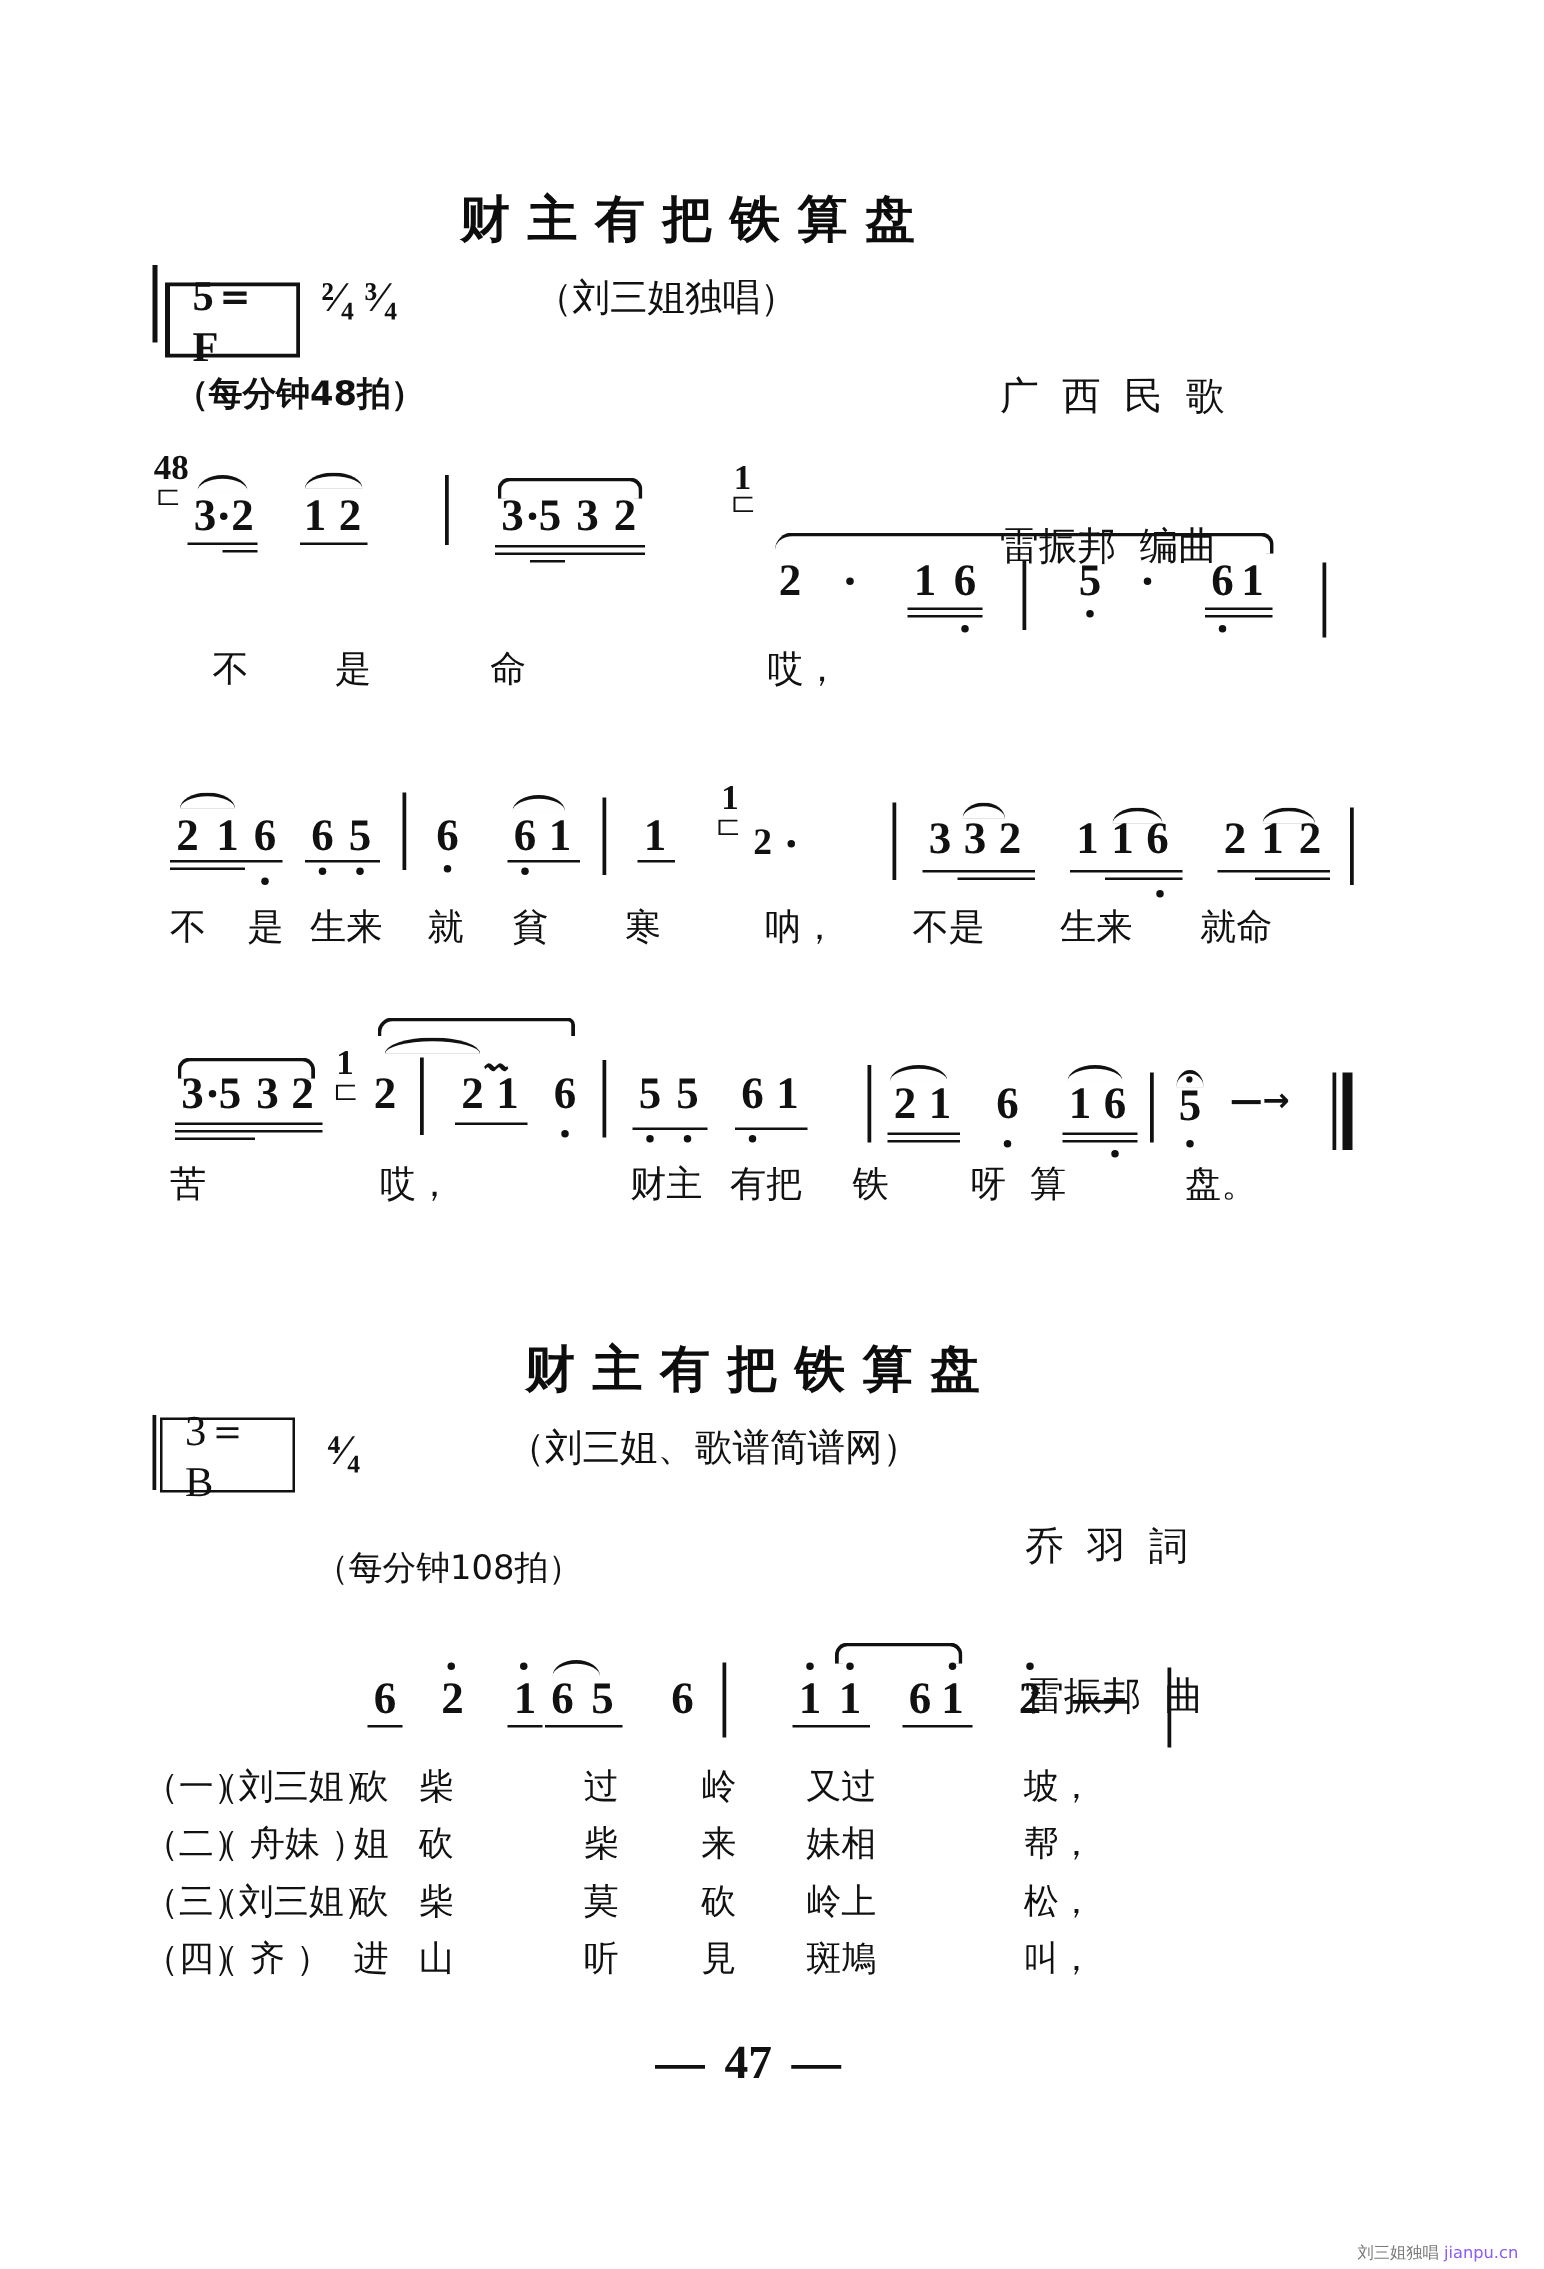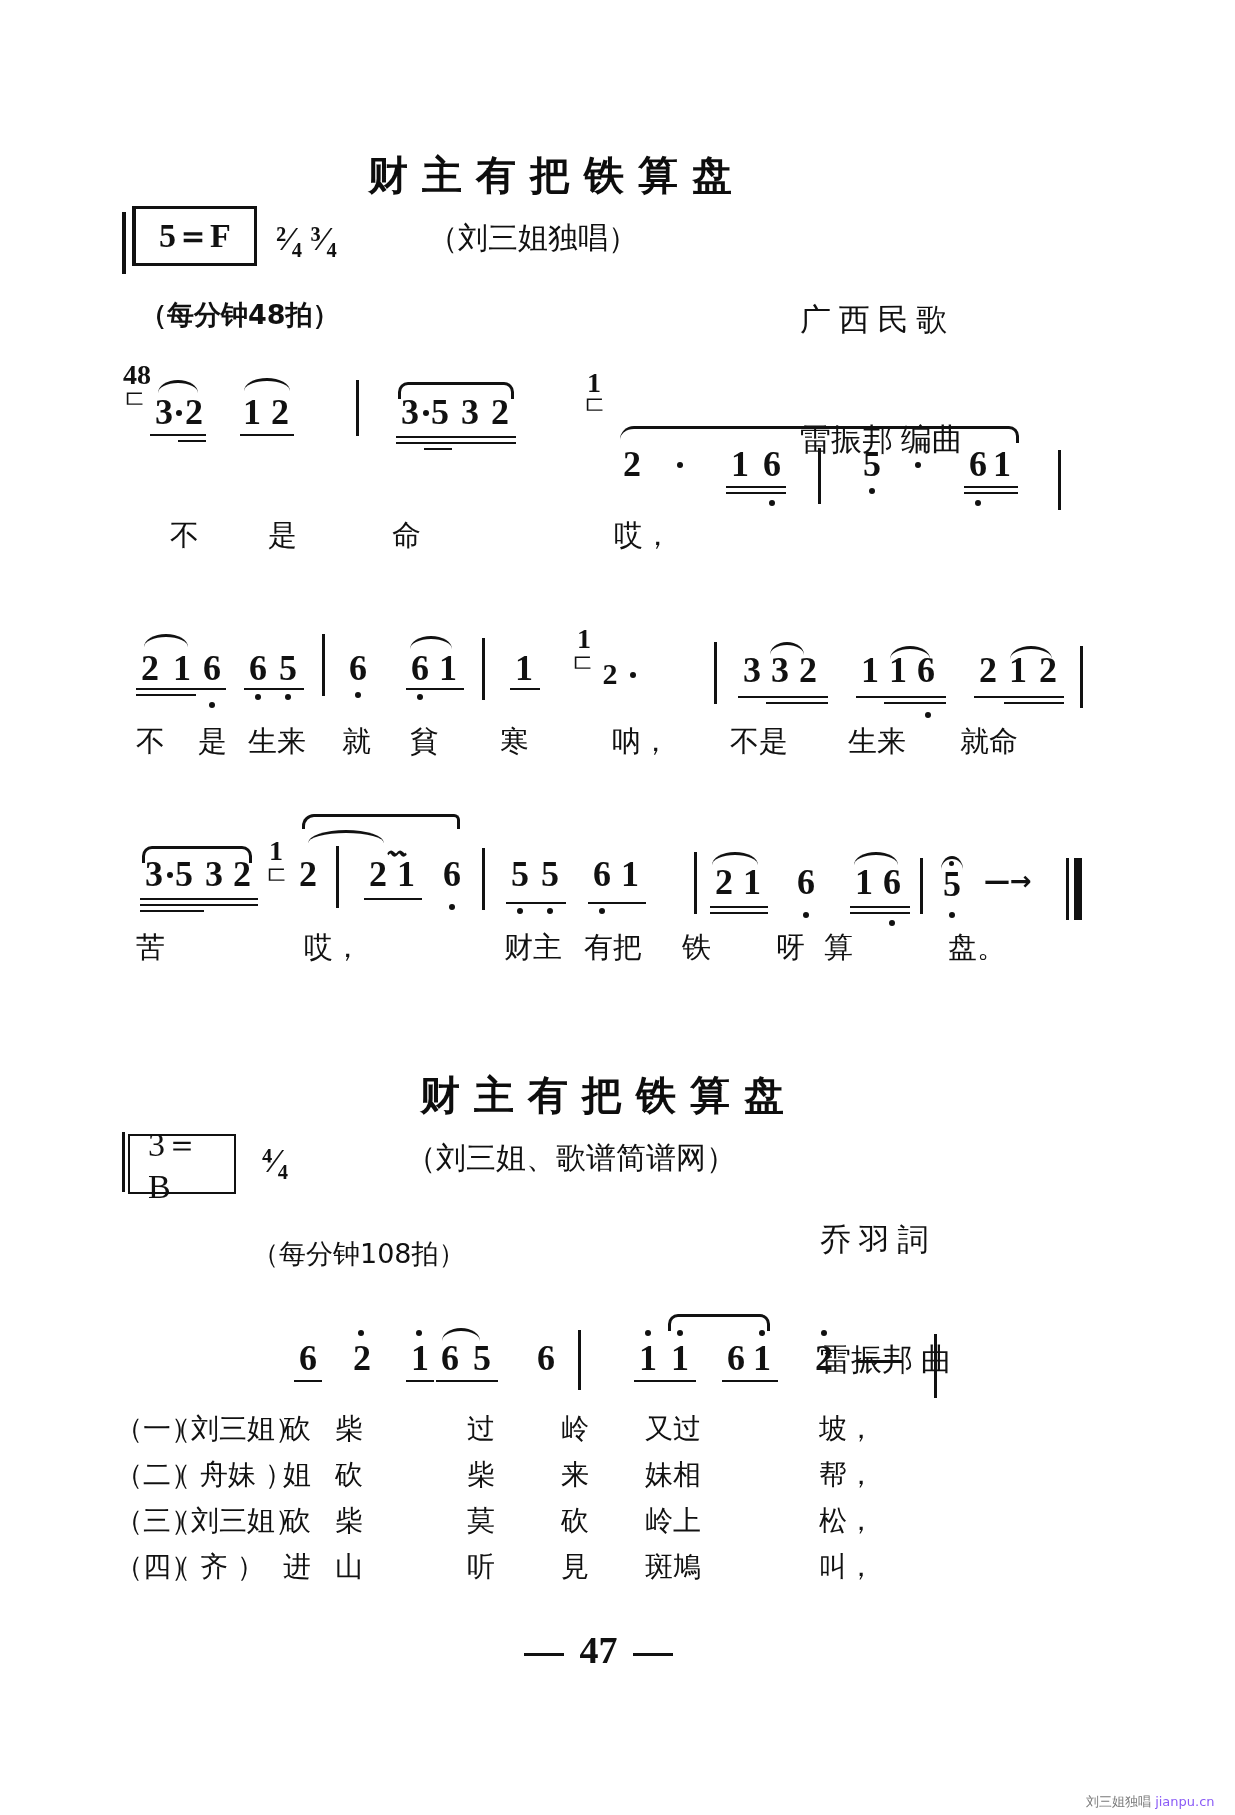--- a/index.html
+++ b/index.html
@@ -13,21 +13,21 @@
     letter-spacing: 14px; color: #0d0d0d; white-space: nowrap;
   }
   .keybox {
     border: 3px solid #111; border-left-width: 4px; padding: 0 18px; height: 60px;
     display: flex; align-items: center; font-family: "Liberation Serif", serif;
     font-weight: bold; font-size: 34px; box-sizing: border-box;
   }
   .keybox.thin { font-weight: normal; border-width: 2px; }
   .timesig { font-family: "Liberation Serif", serif; font-size: 34px; font-weight: bold; white-space: nowrap; }
   .subtitle { font-family: "DejaVu Sans", sans-serif; font-size: 30px; white-space: nowrap; }
-  .credits { font-family: Liberation Serif, serif; font-size: 31px; line-height: 40px; text-align: left; white-space: pre; }
+  .credits { font-family: Liberation Mono, monospace; font-size: 31px; line-height: 40px; text-align: left; white-space: pre; }
   .tempo { font-family: "DejaVu Sans", sans-serif; font-size: 27px; white-space: nowrap; }
   .note {
     position: absolute; font-family: "Liberation Serif", serif; font-weight: bold;
     font-size: 36px; line-height: 36px; width: 24px; text-align: center;
   }
   .note.small { font-size: 30px; }
   .dot-low { position: absolute; width: 6px; height: 6px; border-radius: 50%; background: #111; }
   .dot-high { position: absolute; width: 6px; height: 6px; border-radius: 50%; background: #111; }
   .aug-dot { position: absolute; width: 6px; height: 6px; border-radius: 50%; background: #111; }
   .uline { position: absolute; height: 2px; background: #111; }
@@ -54,24 +54,24 @@
   .fermata { position: absolute; width: 22px; height: 11px; border-top: 3px solid #111; border-radius: 50% 50% 0 0 / 100% 100% 0 0; }
   .fermata::after { content: ""; position: absolute; left: 8px; top: 2px; width: 5px; height: 5px; border-radius: 50%; background: #111; }
   .arrow { position: absolute; font-family: "DejaVu Sans", sans-serif; font-size: 26px; font-weight: bold; }
 </style>
 </head>
 <body>
 
 <div class="abs title" style="left:368px; top:148px;">财主有把铁算盘</div>
 
 <div class="abs" style="left:122px; top:212px; width:4px; height:62px; background:#111;"></div>
-<div class="abs keybox" style="left:132px; top:206px; width:125px; justify-content:center;">
+<div class="abs keybox" style="left:132px; top:226px; width:108px; justify-content:center;">
   <span>5＝F</span>
 </div>
-<div class="abs timesig" style="left:276px; top:220px;">²⁄₄ ³⁄₄</div>
+<div class="abs timesig" style="left:257px; top:220px;">²⁄₄ ³⁄₄</div>
 <div class="abs subtitle" style="left:428px; top:218px;">（刘三姐独唱）</div>
 <div class="abs credits" style="left:800px; top:220px;">
   <div>广 西 民 歌</div>
   <div>雷振邦 编曲</div>
 </div>
 <div class="abs tempo" style="left:140px; top:297px; font-weight:bold;">（每分钟48拍）</div>
 
 <div>
   <div class="grace" style="left:120px; top:362px; width:34px;">48</div>
   <div class="grace-hook" style="left:122px; top:386px;">ㄷ</div>

